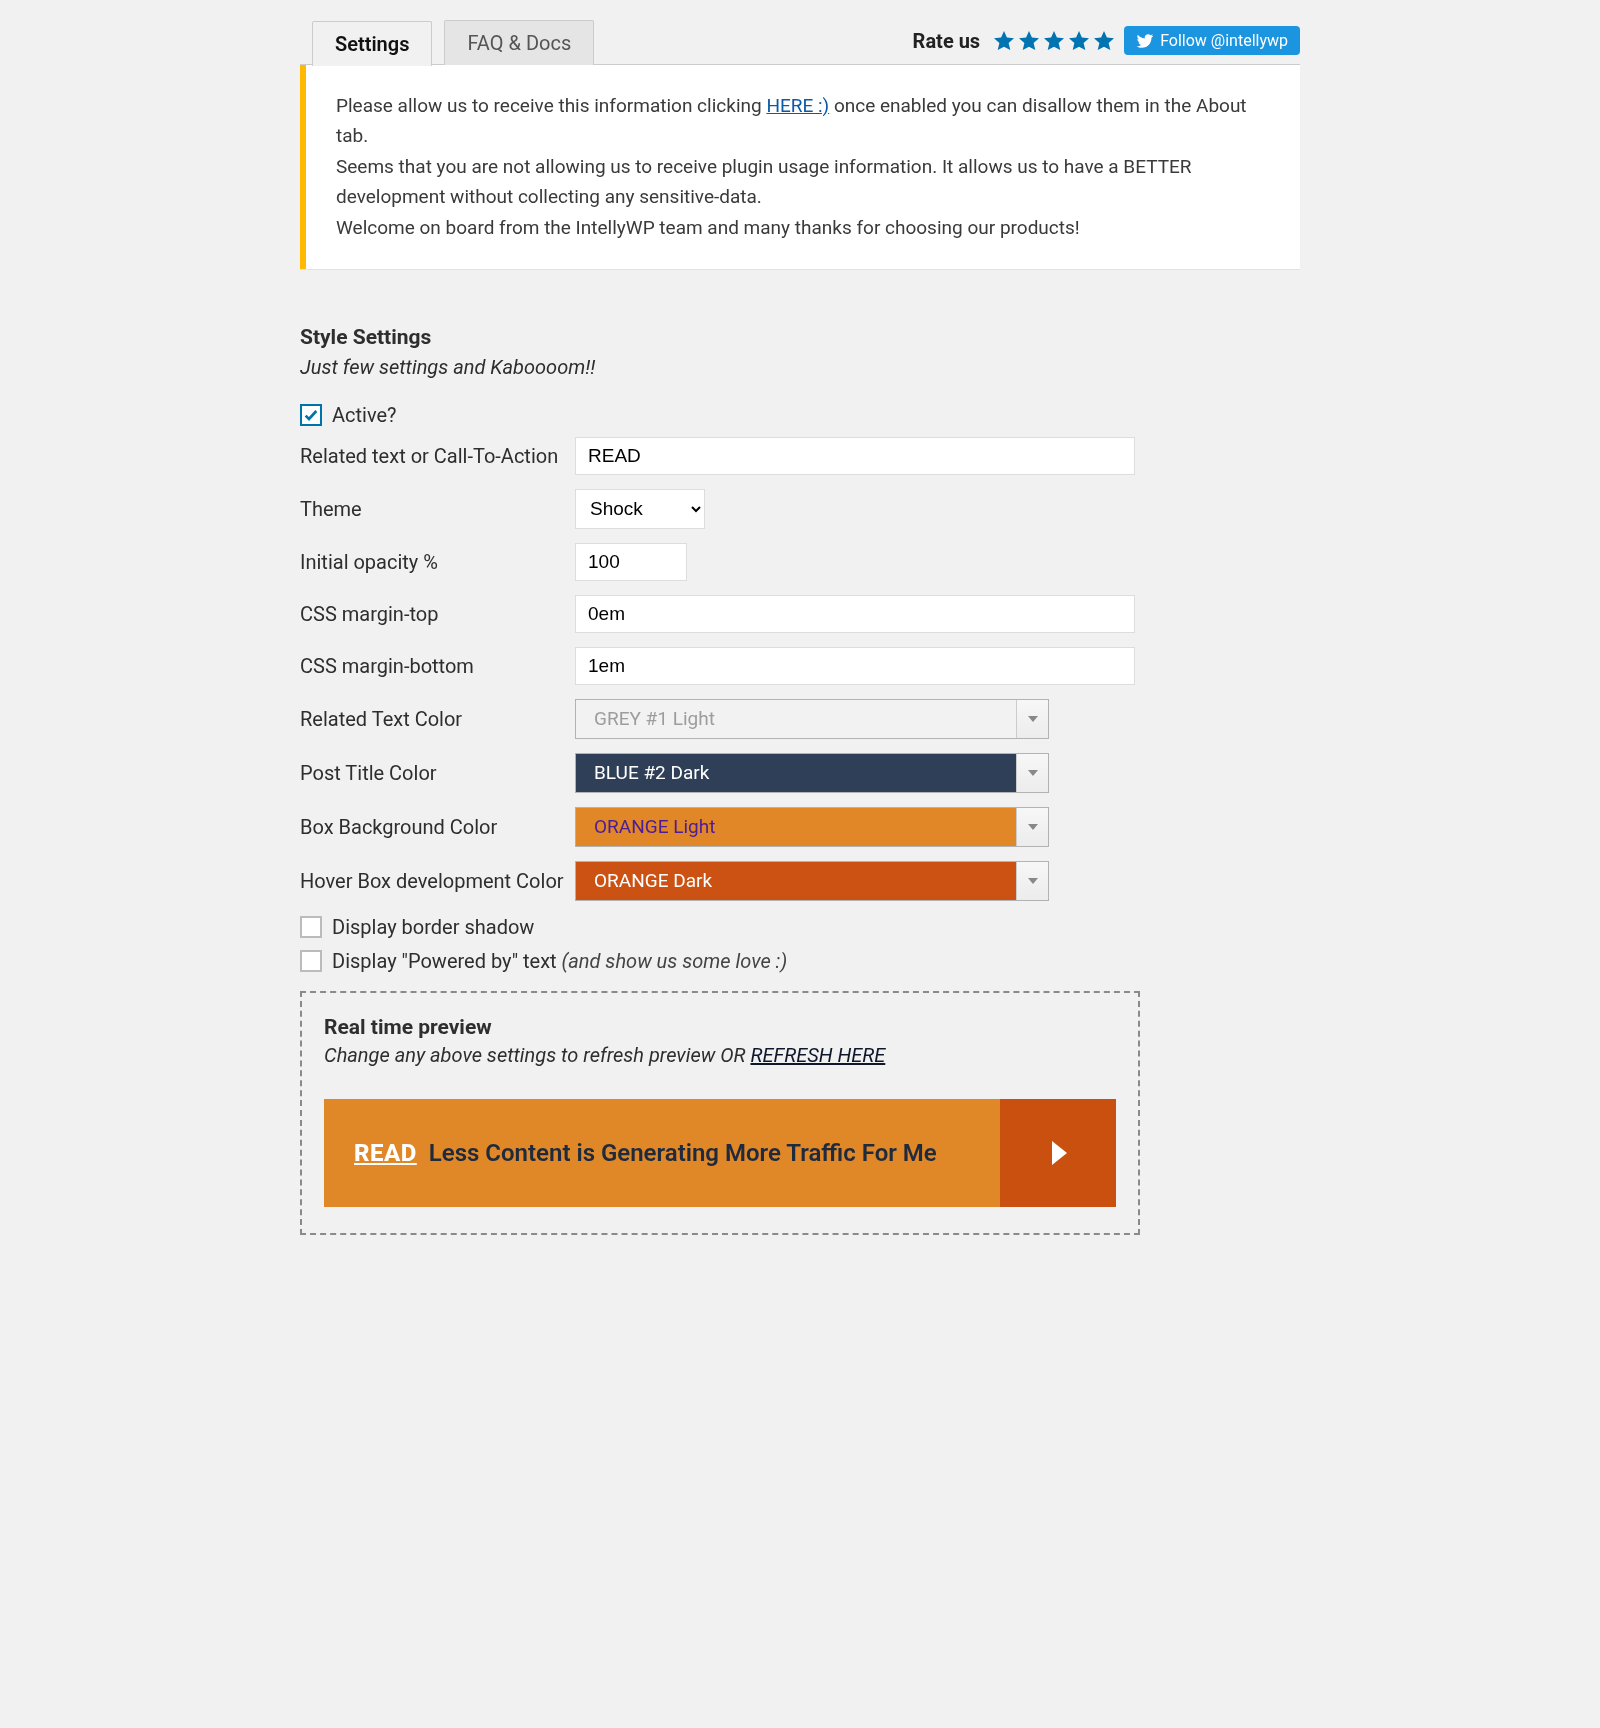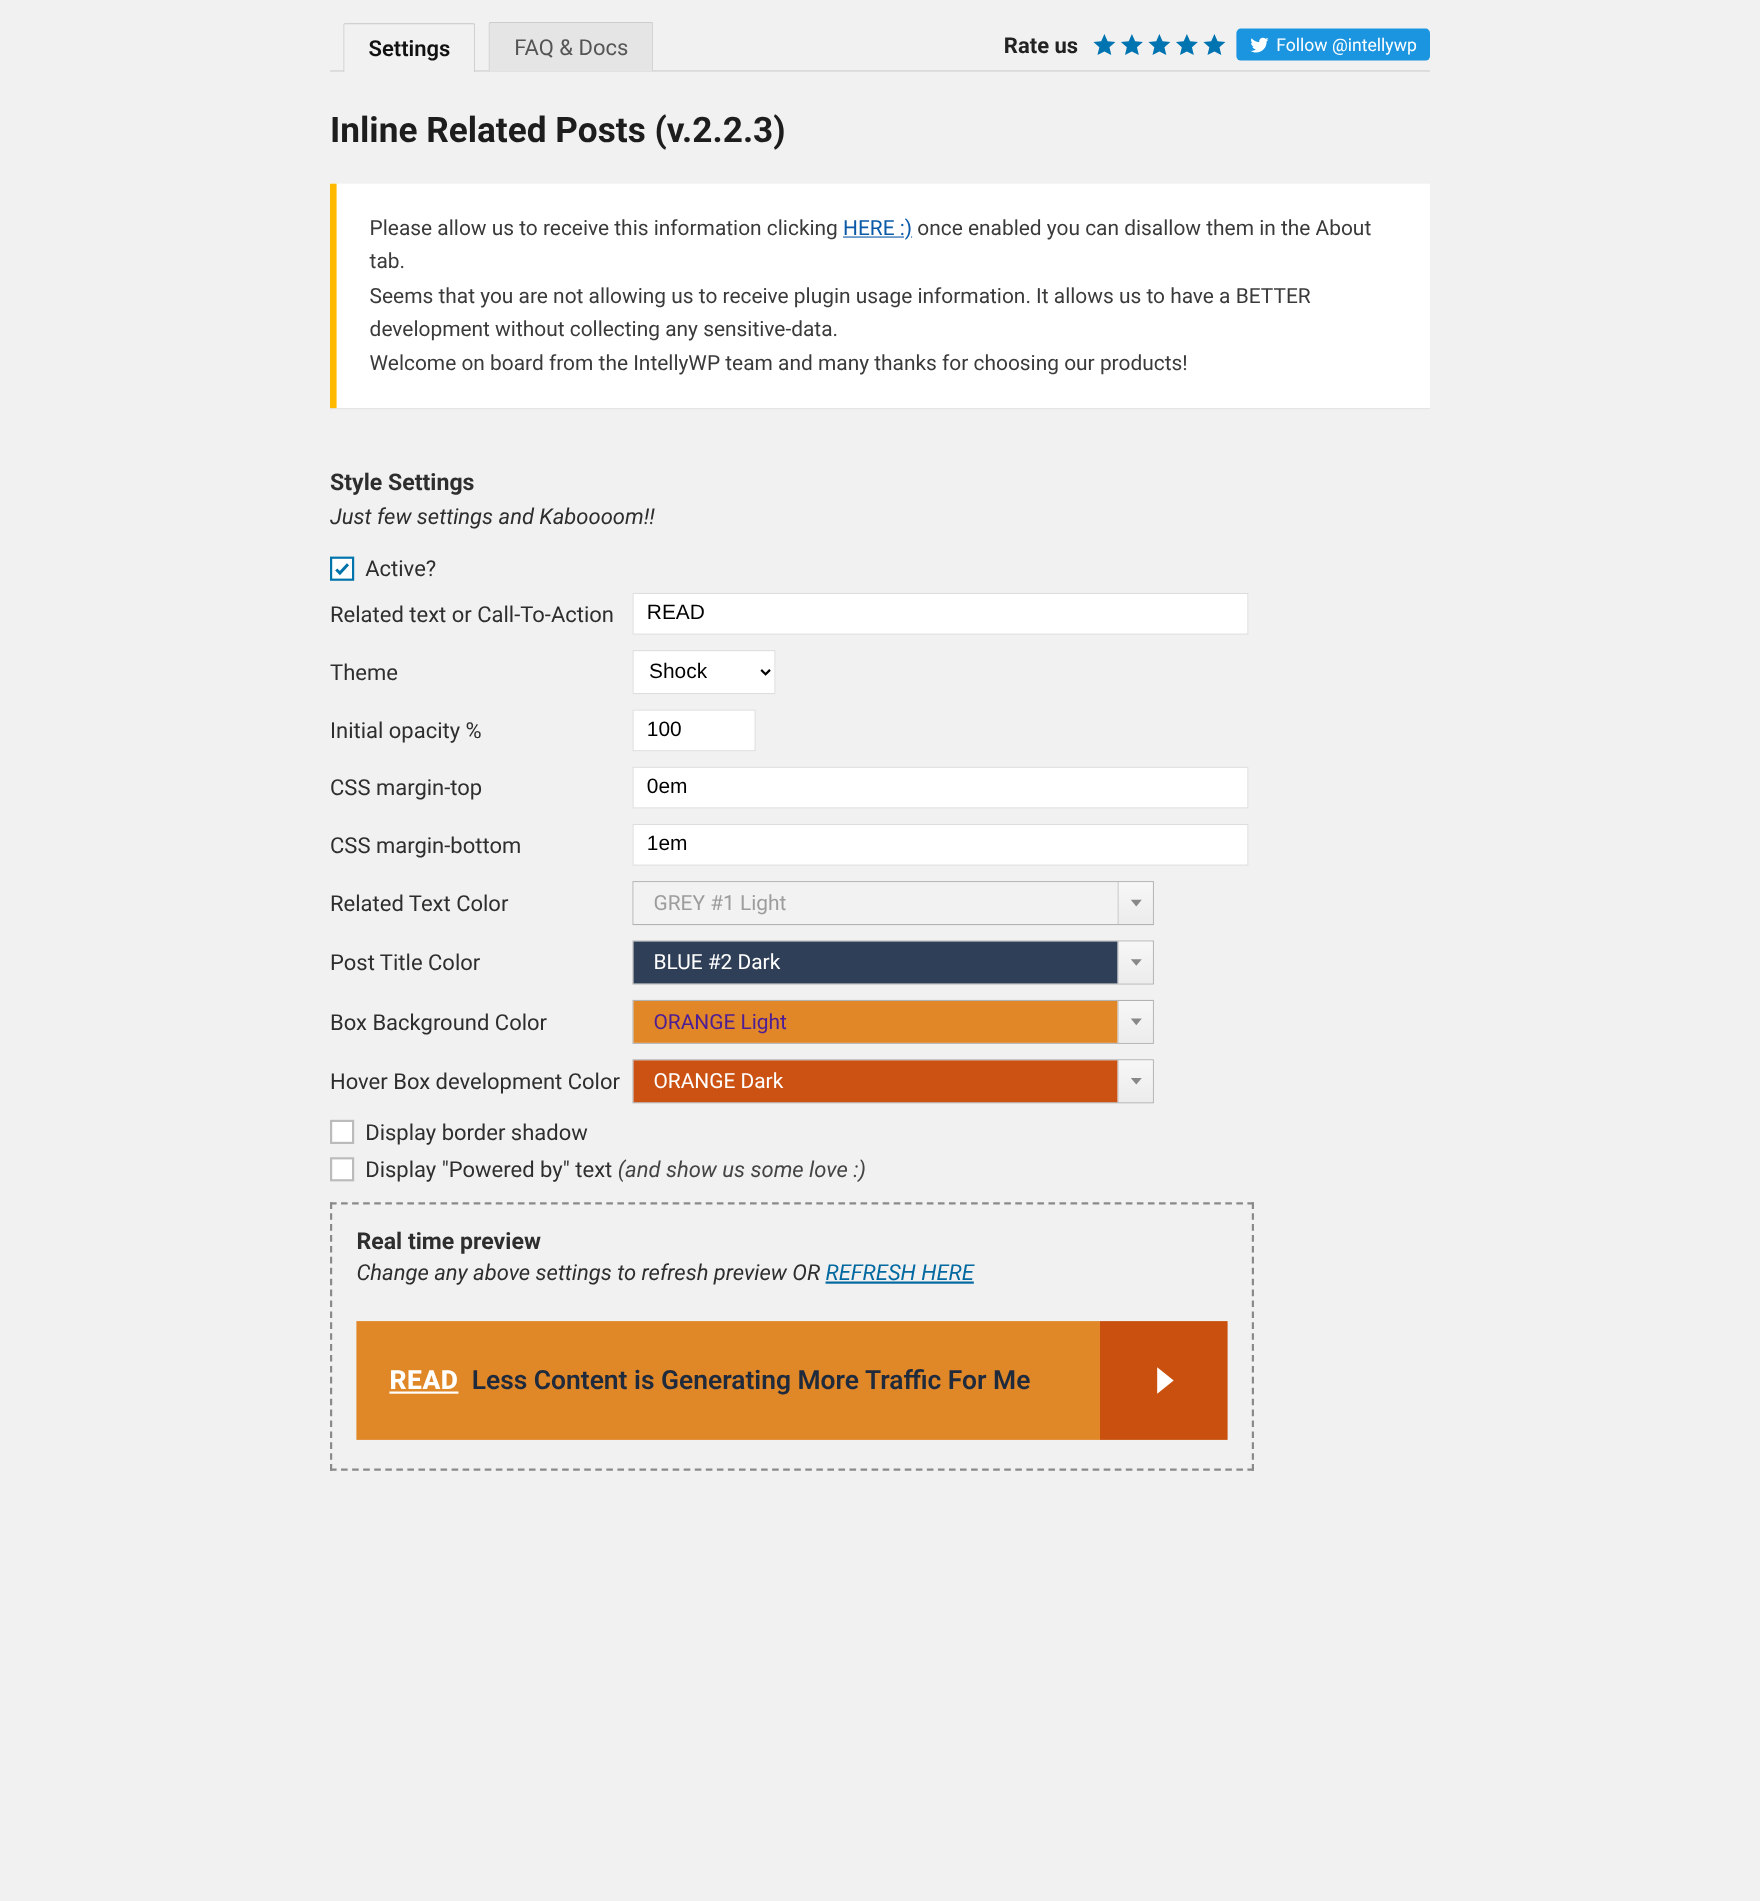--- a/index.html
+++ b/index.html
@@ -111,21 +111,21 @@
 
   
   .preview {
     margin-top:18px;
     border:2px dashed #8a8a8a;
     padding:22px 22px 26px;
     width:840px;
   }
   .preview-title { font-weight:700; font-size:21px; }
   .preview-sub { font-style:italic; font-size:20px; margin-top:4px; }
-  .preview-sub a { color:#0369a1; text-decoration:underline; }
+  .preview-sub a { color:#0f172a; text-decoration:underline; }
 
   .shock {
     margin-top:32px;
     display:flex; align-items:stretch; height:108px;
     cursor:pointer;
   }
   .shock-main {
     flex:1; background:#e08728;
     display:flex; align-items:center; gap:12px;
     padding:0 30px;
@@ -171,21 +171,20 @@
       <div class="twitter-btn">
         <svg class="bird-icon" viewBox="0 0 24 24" fill="#fff">
             <path d="M23 4.9c-.8.4-1.7.6-2.6.8 1-.6 1.7-1.5 2-2.6-.9.5-1.9.9-3 1.1C18.6 3.4 17.4 3 16.1 3c-2.5 0-4.5 2-4.5 4.5 0 .4 0 .7.1 1C7.9 8.3 4.6 6.5 2.4 3.8c-.4.7-.6 1.5-.6 2.3 0 1.6.8 3 2.1 3.8-.8 0-1.5-.2-2.1-.6v.1c0 2.2 1.6 4 3.6 4.4-.4.1-.8.2-1.2.2-.3 0-.6 0-.9-.1.6 1.8 2.3 3.1 4.3 3.1-1.6 1.2-3.5 2-5.6 2-.4 0-.7 0-1.1-.1C2.9 20.3 5.3 21 7.8 21c8.3 0 12.8-6.9 12.8-12.8v-.6c.9-.6 1.6-1.4 2.4-2.7z"></path>
           </svg>
         <span>Follow @intellywp</span>
       </div>
     </div>
   </div>
   <div class="tab-underline"></div>
 
-  <h1>Inline Related Posts (v.2.2.3)</h1>
 
   <div class="notice">
     <div>
       <span>Please allow us to receive this information clicking </span><a href="#">HERE :)</a><span> once enabled you can disallow them in the About tab.</span>
     </div>
     <div>Seems that you are not allowing us to receive plugin usage information. It allows us to have a BETTER development without collecting any sensitive-data.</div>
     <div>Welcome on board from the IntellyWP team and many thanks for choosing our products!</div>
   </div>
 
   <div class="section">

